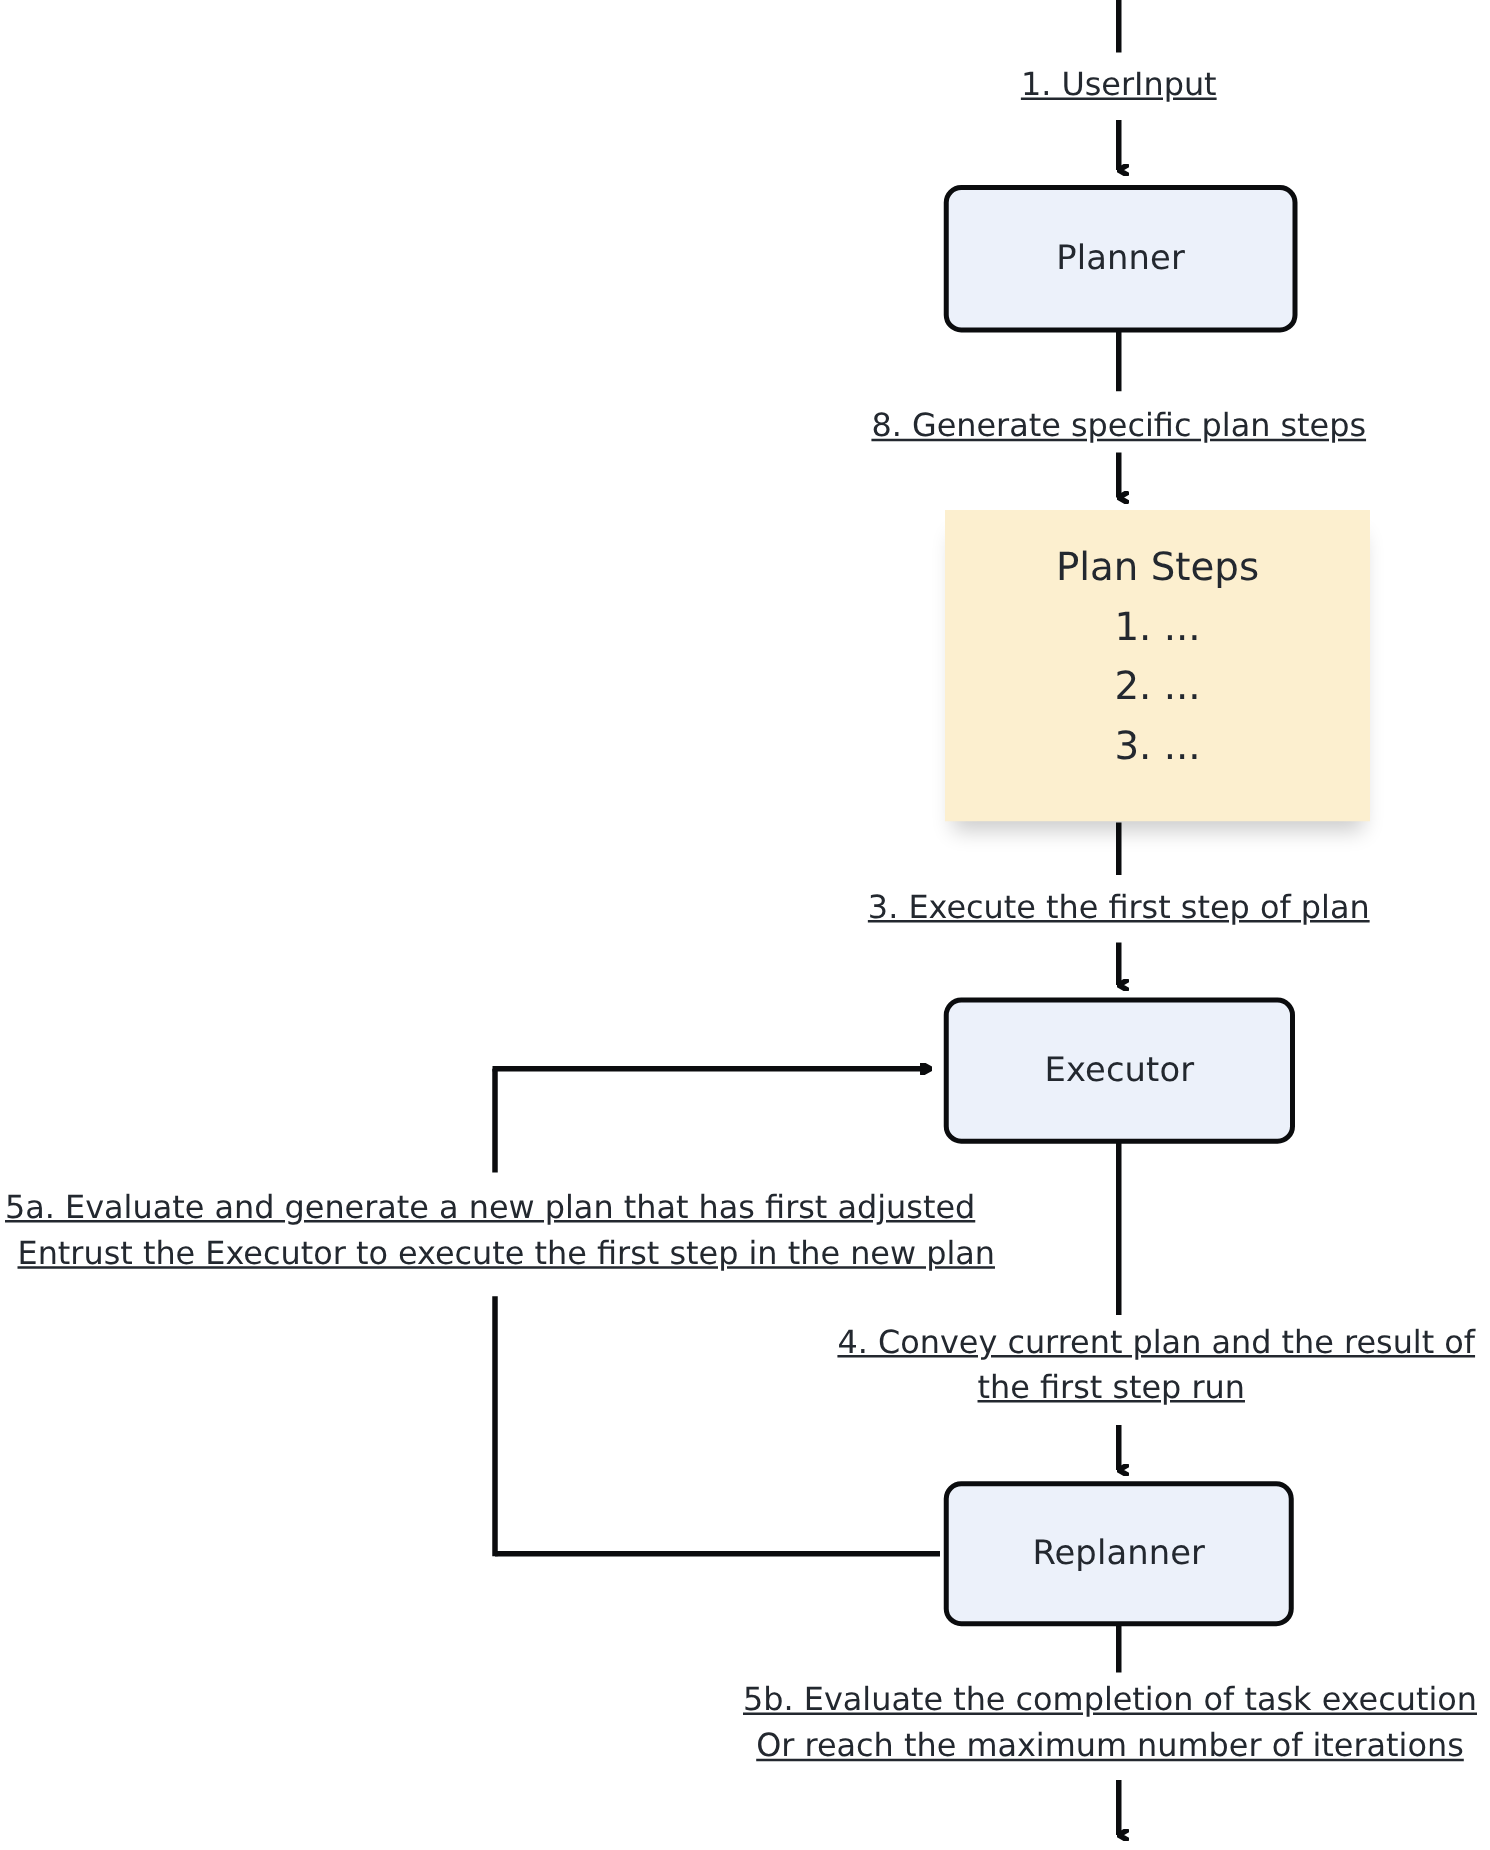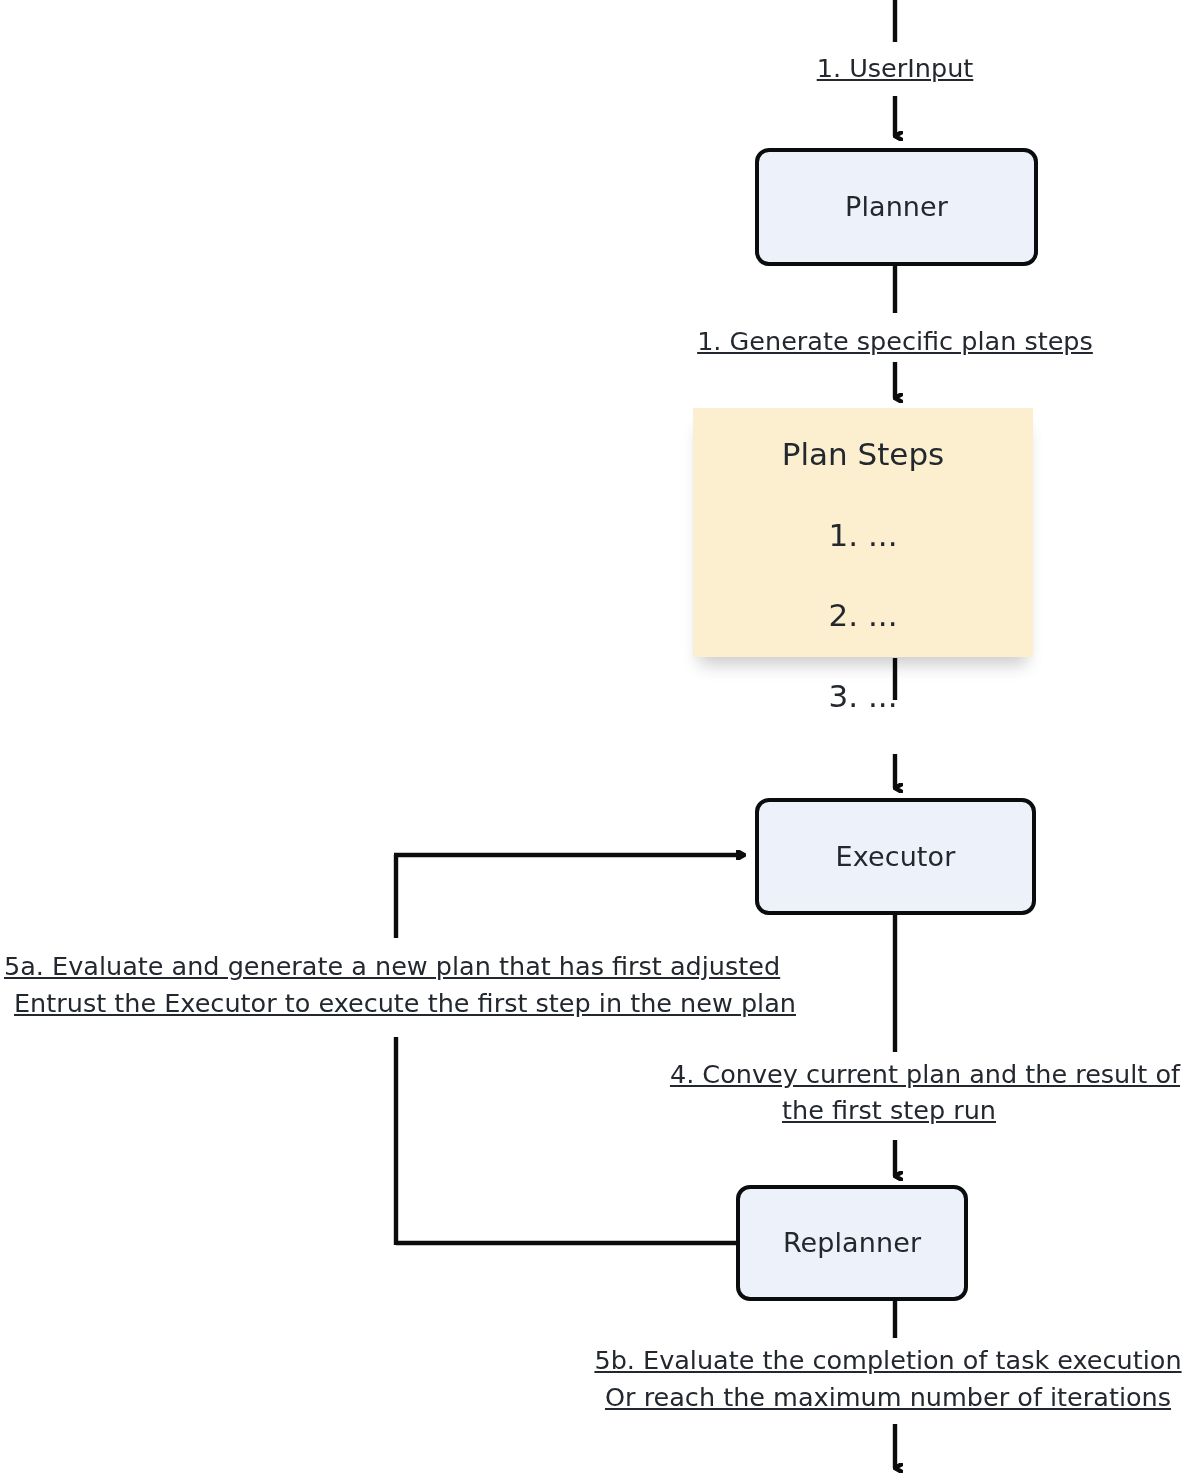--- a/index.html
+++ b/index.html
@@ -125,44 +125,45 @@
 
     <line x1="396" y1="1245" x2="396" y2="1037" stroke="#0b0c0e" stroke-width="4.4"></line>
 
     <line x1="396" y1="938" x2="396" y2="855" stroke="#0b0c0e" stroke-width="4.4"></line>
 
     <line x1="394" y1="855" x2="744" y2="855" stroke="#0b0c0e" stroke-width="4.4" marker-end="url(#arrow-right)"></line>
   </svg>
 
   <div class="edge-label center" style="left:695px; top:52px; width:400px;">1. UserInput</div>
 
-  <div class="edge-label center" style="left:645px; top:325px; width:500px;">1. Generate specific plan steps</div>
+  <div class="edge-label center" style="left:645px; top:325px; width:500px;">8. Generate specific plan steps</div>
 
+  <div class="edge-label center" style="left:645px; top:710px; width:500px;">3. Execute the first step of plan</div>
 
   <div class="edge-label center" style="left:627px; top:1058px; width:524px;margin-left:36px;">4. Convey current plan and the result of</div>
   <div class="edge-label center" style="left:627px; top:1094px; width:524px;">the first step run</div>
 
   <div class="edge-label left" style="left:4px; top:950px; width:790px;">5a. Evaluate and generate a new plan that has first adjusted</div>
   <div class="edge-label left" style="left:14px; top:987px; width:790px;">Entrust the Executor to execute the first step in the new plan</div>
 
   <div class="edge-label center" style="left:584px; top:1344px; width:608px;">5b. Evaluate the completion of task execution</div>
   <div class="edge-label center" style="left:584px; top:1381px; width:608px;">Or reach the maximum number of iterations</div>
 
   <div class="node node-proc" style="left:755px; top:148px; width:283px; height:118px;">
     <span class="node-label">Planner</span>
   </div>
 
-  <div class="node node-note" style="left:693px; top:408px; width:340px; height:249px;gap:33px;">
+  <div class="node node-note" style="left:756px; top:408px; width:340px; height:249px;">
     <span class="note-title">Plan Steps</span>
     <span class="note-step">1. ...</span>
     <span class="note-step">2. ...</span>
     <span class="note-step">3. ...</span>
   </div>
 
   <div class="node node-proc" style="left:755px; top:798px; width:281px; height:117px;">
     <span class="node-label">Executor</span>
   </div>
 
-  <div class="node node-proc" style="left:736px; top:1185px; width:232px; height:116px;">
+  <div class="node node-proc" style="left:755px; top:1185px; width:280px; height:116px;">
     <span class="node-label">Replanner</span>
   </div>
 
 </div>
 
 </body></html>

